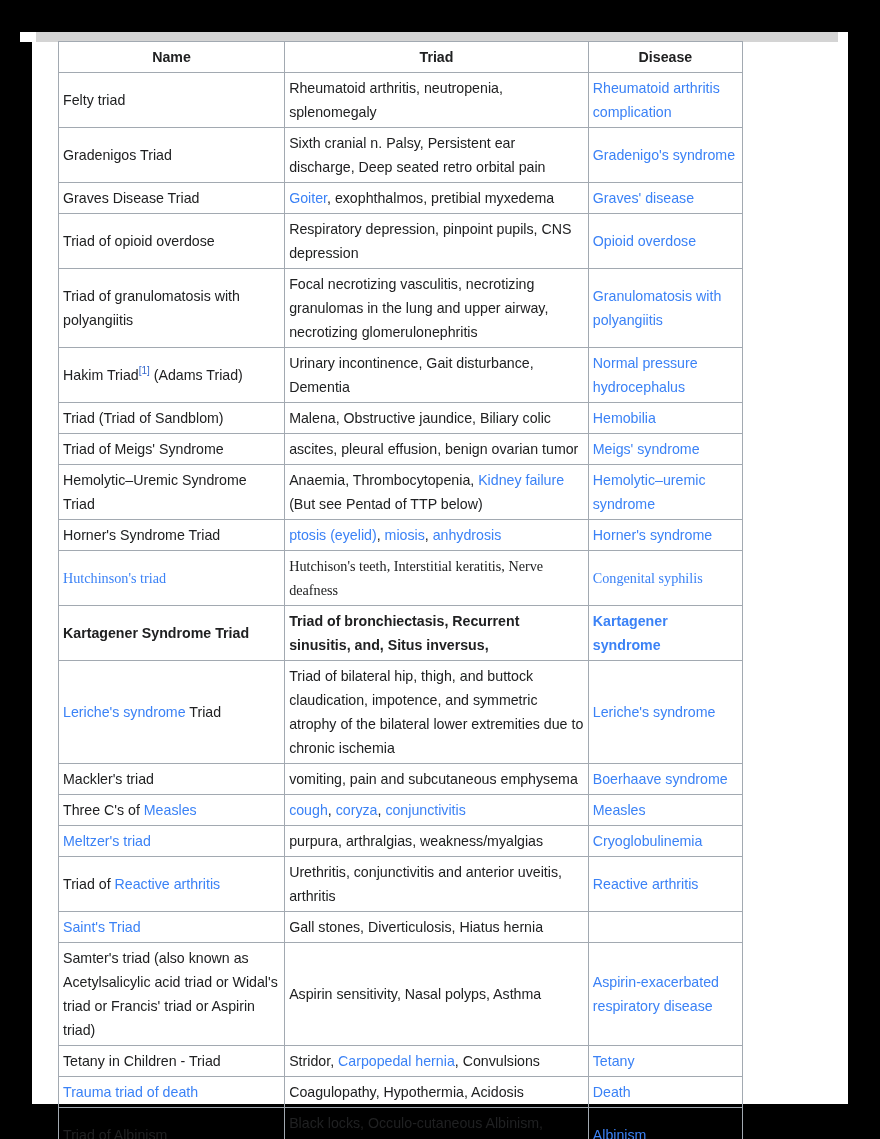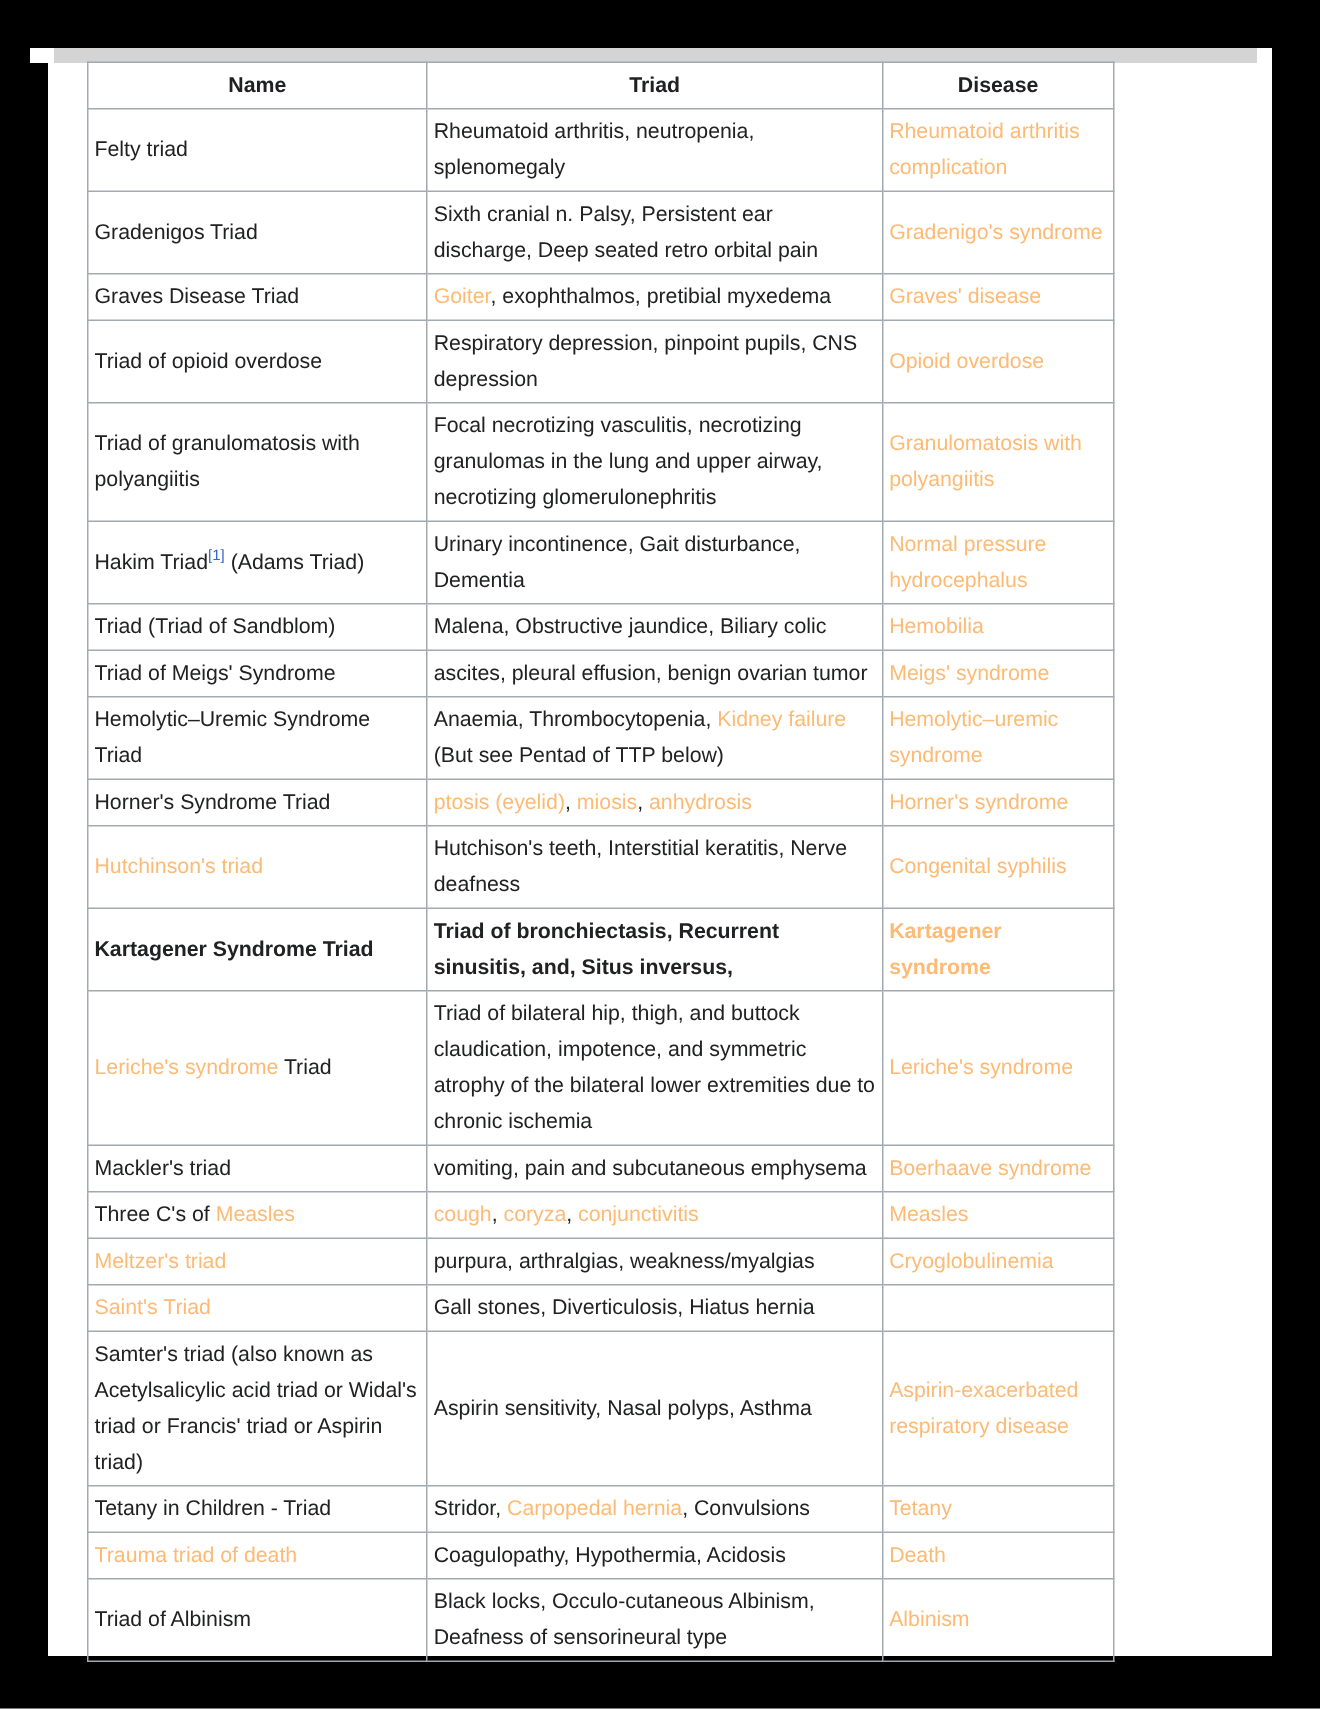--- a/index.html
+++ b/index.html
@@ -17,21 +17,21 @@
   .topstrip-white-right { position:absolute; left:838px; top:32px; width:10px; height:10px; background:#fff; }
   table.triads {
     position:absolute; left:58px; top:41px; width:685px;
     border-collapse:collapse; font-size:14.2px; color:#202122; line-height:24px;
   }
   table.triads th, table.triads td {
     border:1px solid #a2a9b1; padding:3px 4px; text-align:left; vertical-align:middle;
   }
   table.triads th { font-weight:bold; text-align:center; background:#fff; height:23px; padding-top:3px; padding-bottom:3px; }
   col.c1 { width:256px; } col.c2 { width:346px; } col.c3 { width:163px; }
-  a.lnk, span.lnk { color:#fdba74; text-decoration:none; cursor:pointer; }
+  a.lnk, span.lnk { color:#3b82f6; text-decoration:none; cursor:pointer; }
   sup.ref { font-size:10px; line-height:0; color:#3366cc; vertical-align:super; }
 </style>
 </head>
 <body>
 
 <div class="topstrip-white-left"></div>
 <div class="panel"></div>
 <div class="topstrip"></div>
 <div class="topstrip-white-right"></div>
 
@@ -92,21 +92,21 @@
       <tr style="height: 54px;">
         <td><span>Hemolytic–Uremic Syndrome Triad</span></td>
         <td><span>Anaemia, Thrombocytopenia, </span><a class="lnk">Kidney failure</a><span> (But see Pentad of TTP below)</span></td>
         <td><a class="lnk">Hemolytic–uremic syndrome</a></td>
       </tr>
       <tr style="height: 31px;">
         <td><span>Horner's Syndrome Triad</span></td>
         <td><a class="lnk">ptosis (eyelid)</a><span>, </span><a class="lnk">miosis</a><span>, </span><a class="lnk">anhydrosis</a></td>
         <td><a class="lnk">Horner's syndrome</a></td>
       </tr>
-      <tr style="height: 54px;">
+      <tr style="height: 54px; font-family: Liberation Serif, serif;">
         <td><a class="lnk">Hutchinson's triad</a></td>
         <td><span>Hutchison's teeth, Interstitial keratitis, Nerve deafness</span></td>
         <td><a class="lnk">Congenital syphilis</a></td>
       </tr>
       <tr style="height: 54px; font-weight: bold;">
         <td><span>Kartagener Syndrome Triad</span></td>
         <td><span>Triad of bronchiectasis, Recurrent sinusitis, and, Situs inversus,</span></td>
         <td><a class="lnk">Kartagener syndrome</a></td>
       </tr>
       <tr style="height: 79px;">
@@ -121,20 +121,25 @@
       </tr>
       <tr style="height: 30px;">
         <td><span>Three C's of </span><a class="lnk">Measles</a></td>
         <td><a class="lnk">cough</a><span>, </span><a class="lnk">coryza</a><span>, </span><a class="lnk">conjunctivitis</a></td>
         <td><a class="lnk">Measles</a></td>
       </tr>
       <tr style="height: 31px;">
         <td><a class="lnk">Meltzer's triad</a></td>
         <td><span>purpura, arthralgias, weakness/myalgias</span></td>
         <td><a class="lnk">Cryoglobulinemia</a></td>
+      </tr>
+      <tr style="height: 30px;">
+        <td><span>Triad of </span><a class="lnk">Reactive arthritis</a></td>
+        <td><span>Urethritis, conjunctivitis and anterior uveitis, arthritis</span></td>
+        <td><a class="lnk">Reactive arthritis</a></td>
       </tr>
       <tr style="height: 31px;">
         <td><a class="lnk">Saint's Triad</a></td>
         <td><span>Gall stones, Diverticulosis, Hiatus hernia</span></td>
         <td></td>
       </tr>
       <tr style="height: 79px;">
         <td><span>Samter's triad (also known as Acetylsalicylic acid triad or Widal's triad or Francis' triad or Aspirin triad)</span></td>
         <td><span>Aspirin sensitivity, Nasal polyps, Asthma</span></td>
         <td><a class="lnk">Aspirin-exacerbated respiratory disease</a></td>

